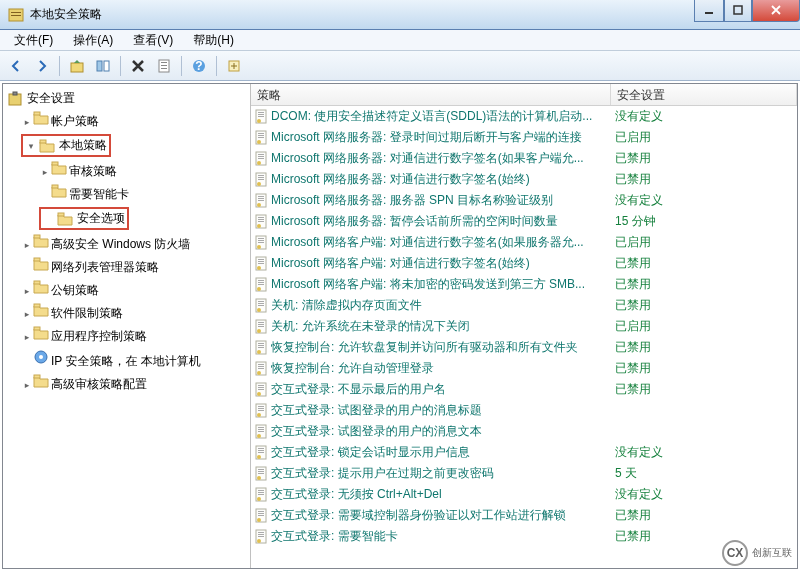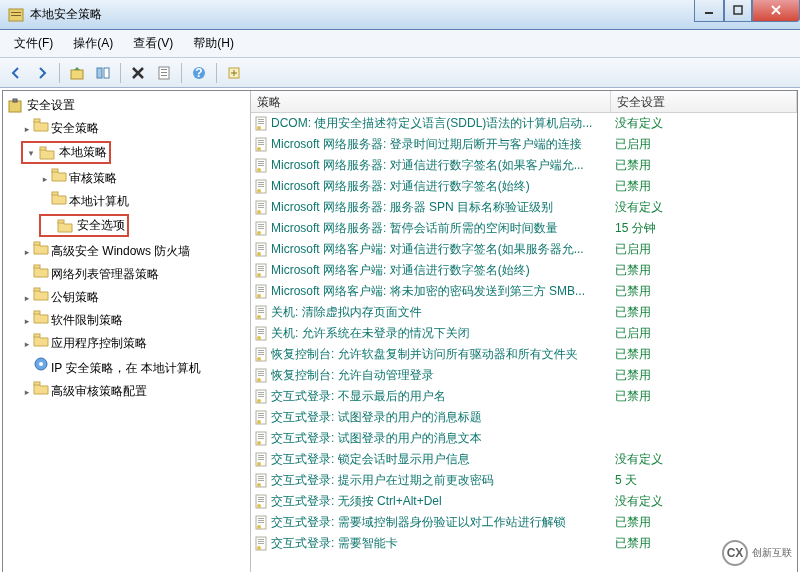--- a/index.html
+++ b/index.html
@@ -8,21 +8,21 @@
 
 .titlebar { height: 30px; background: linear-gradient(to bottom, #eaf3fb 0%, #d6e6f5 50%, #c1d9ef 100%); display: flex; align-items: center; padding: 0 0 0 8px; border-bottom: 1px solid #5a7fb0; }
 .titlebar .icon { width: 16px; height: 16px; margin-right: 6px; display: inline-flex; }
 .titlebar .title { flex: 1; color: #000; }
 .win-controls { display: flex; height: 22px; margin-top: -8px; }
 .win-btn { width: 30px; height: 22px; border: 1px solid #5a7fb0; border-top: none; background: linear-gradient(to bottom, #e8f0f8, #c8dcf0); display: flex; align-items: center; justify-content: center; font-size: 10px; color: #333; }
 .win-btn.max { width: 28px; }
 .win-btn.close { width: 48px; background: linear-gradient(to bottom, #e89b9b, #d44a3a); color: #fff; border-radius: 0 0 4px 0; }
 
 
-.menubar { height: 28px; background: #f3f7fc; display: flex; align-items: center; padding: 0 4px; border-bottom: 1px solid #c0cddb; }
+.menubar { height: 21px; background: #f3f7fc; display: flex; align-items: center; padding: 0 4px; border-bottom: 1px solid #c0cddb; }
 .menubar .menu-item { padding: 2px 10px; cursor: pointer; }
 
 
 .toolbar { height: 30px; background: linear-gradient(to bottom, #f5f9fd, #e3ecf5); display: flex; align-items: center; padding: 0 4px; border-bottom: 1px solid #a0b4cc; gap: 2px; }
 .tool-btn { width: 24px; height: 24px; display: flex; align-items: center; justify-content: center; cursor: pointer; border-radius: 2px; }
 .tool-sep { width: 1px; height: 20px; background: #b0c0d4; margin: 0 3px; }
 
 
 .content { display: flex; height: calc(572px - 30px - 22px - 30px - 4px); border: 1px solid #828790; margin: 2px; }
 
@@ -167,21 +167,21 @@
         </span>
       <span class="label">安全设置</span>
     </div>
     <div id="tree-items">
         <div class="tree-item level1">
           <span><span class="arrow">▸</span><span class="folder">
               <svg width="16" height="14">
                 <path d="M1 3 L6 3 L7 5 L15 5 L15 13 L1 13 Z" fill="#f4dc8c" stroke="#c8a850"></path>
                 <rect x="1" y="1" width="6" height="3" fill="#f4dc8c" stroke="#c8a850"></rect>
               </svg>
-            </span><span class="label">安全策略</span></span>
+            </span><span class="label">帐户策略</span></span>
         </div>
         <div class="tree-item level1">
           <span class="highlight-box">
             <span class="arrow">▾</span>
             <span class="folder">
               <svg width="16" height="14">
                 <path d="M1 3 L6 3 L7 5 L15 5 L15 13 L1 13 Z" fill="#f4dc8c" stroke="#c8a850"></path>
                 <rect x="1" y="1" width="6" height="3" fill="#f4dc8c" stroke="#c8a850"></rect>
               </svg>
             </span>
@@ -195,21 +195,21 @@
                 <rect x="1" y="1" width="6" height="3" fill="#f4dc8c" stroke="#c8a850"></rect>
               </svg>
             </span><span class="label">审核策略</span></span>
         </div>
         <div class="tree-item level2">
           <span><span class="arrow"></span><span class="folder">
               <svg width="16" height="14">
                 <path d="M1 3 L6 3 L7 5 L15 5 L15 13 L1 13 Z" fill="#f4dc8c" stroke="#c8a850"></path>
                 <rect x="1" y="1" width="6" height="3" fill="#f4dc8c" stroke="#c8a850"></rect>
               </svg>
-            </span><span class="label">本地计算机</span></span>
+            </span><span class="label">需要智能卡</span></span>
         </div>
         <div class="tree-item level2">
           <span class="highlight-box">
             <span class="arrow"></span>
             <span class="folder">
               <svg width="16" height="14">
                 <path d="M1 3 L6 3 L7 5 L15 5 L15 13 L1 13 Z" fill="#f4dc8c" stroke="#c8a850"></path>
                 <rect x="1" y="1" width="6" height="3" fill="#f4dc8c" stroke="#c8a850"></rect>
               </svg>
             </span>

